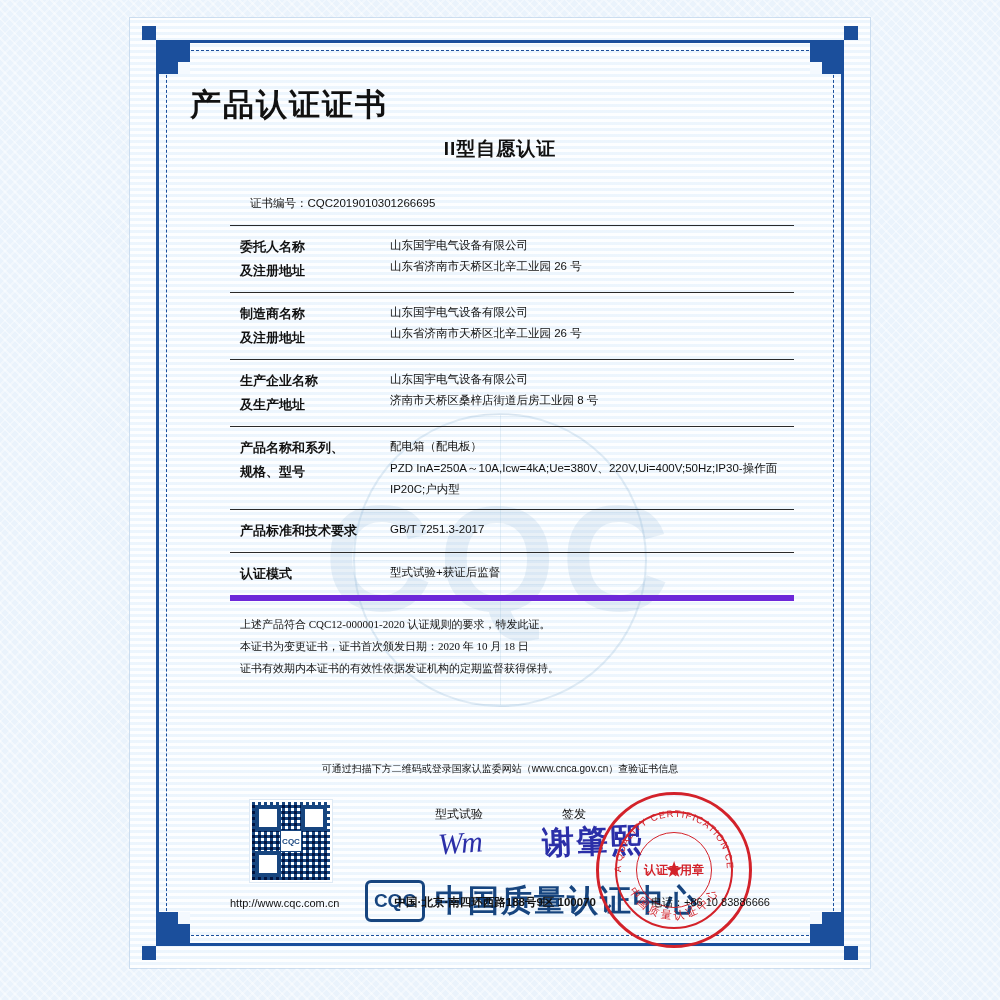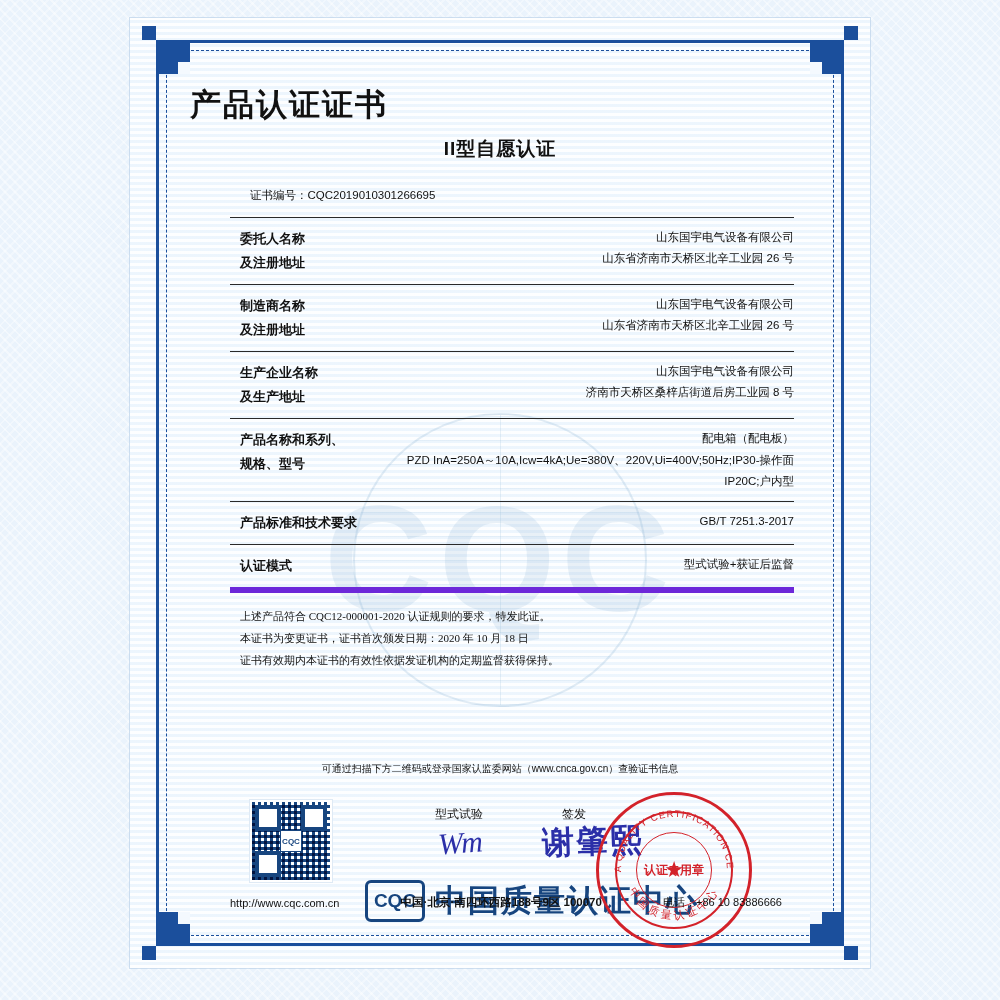--- a/index.html
+++ b/index.html
@@ -162,21 +162,21 @@
   }
 
   .meta-row {
     display: flex;
     justify-content: space-between;
     margin-top: 26px;
     padding: 0 22px 0 60px;
     font-size: 11.5px;
     color: #111;
   }
-  .meta-left { padding-top: 0; }
+  .meta-left { padding-top: 8px; }
   .meta-right { text-align: left; line-height: 1.75; }
 
   .sections {
     margin-top: 14px;
     padding: 0 16px 0 40px;
   }
   .sec {
     border-top: 1px solid #2a2a2a;
     display: flex;
     padding: 9px 0 9px 0;
@@ -188,21 +188,20 @@
     font-weight: bold;
     color: #111;
     line-height: 1.85;
     padding-left: 10px;
   }
   .sec .val {
     flex: 1;
     font-size: 11.5px;
     color: #111;
     line-height: 1.85;
-    text-align: right;
   }
   .sec.last { border-bottom: 6px solid #6d28d9; }
 
   .notes {
     margin-top: 12px;
     padding: 0 16px 0 50px;
     font-size: 11px;
     color: #111;
     line-height: 2.0;
     font-family: "Liberation Serif", serif;
@@ -359,21 +358,21 @@
     position: absolute;
     left: 50%;
     top: 50%;
     transform: translate(-50%,-50%);
     font-size: 22px;
   }
 
   .footer {
     position: absolute;
     left: 40px;
-    right: 28px;
+    right: 40px;
     bottom: 14px;
     display: flex;
     justify-content: space-between;
     align-items: center;
     font-size: 11px;
     color: #111;
   }
   .footer .mid { font-size: 11.5px; font-weight: bold; }
 </style>
 </head>

